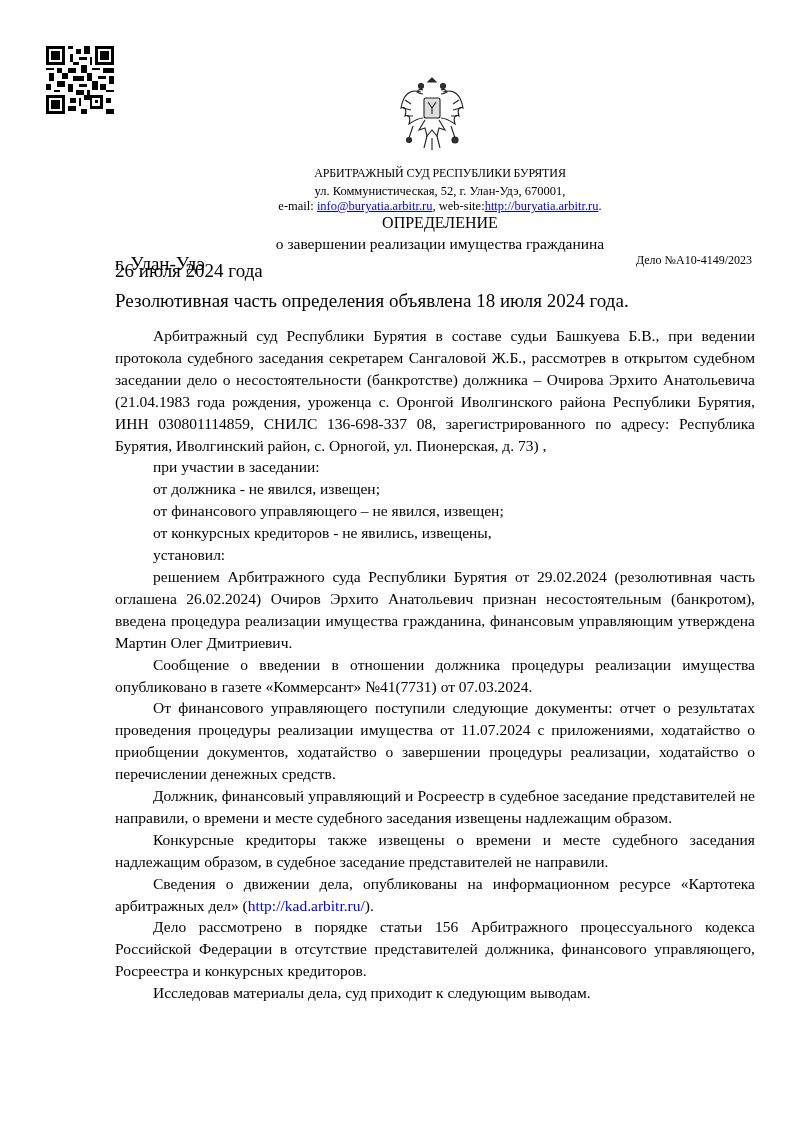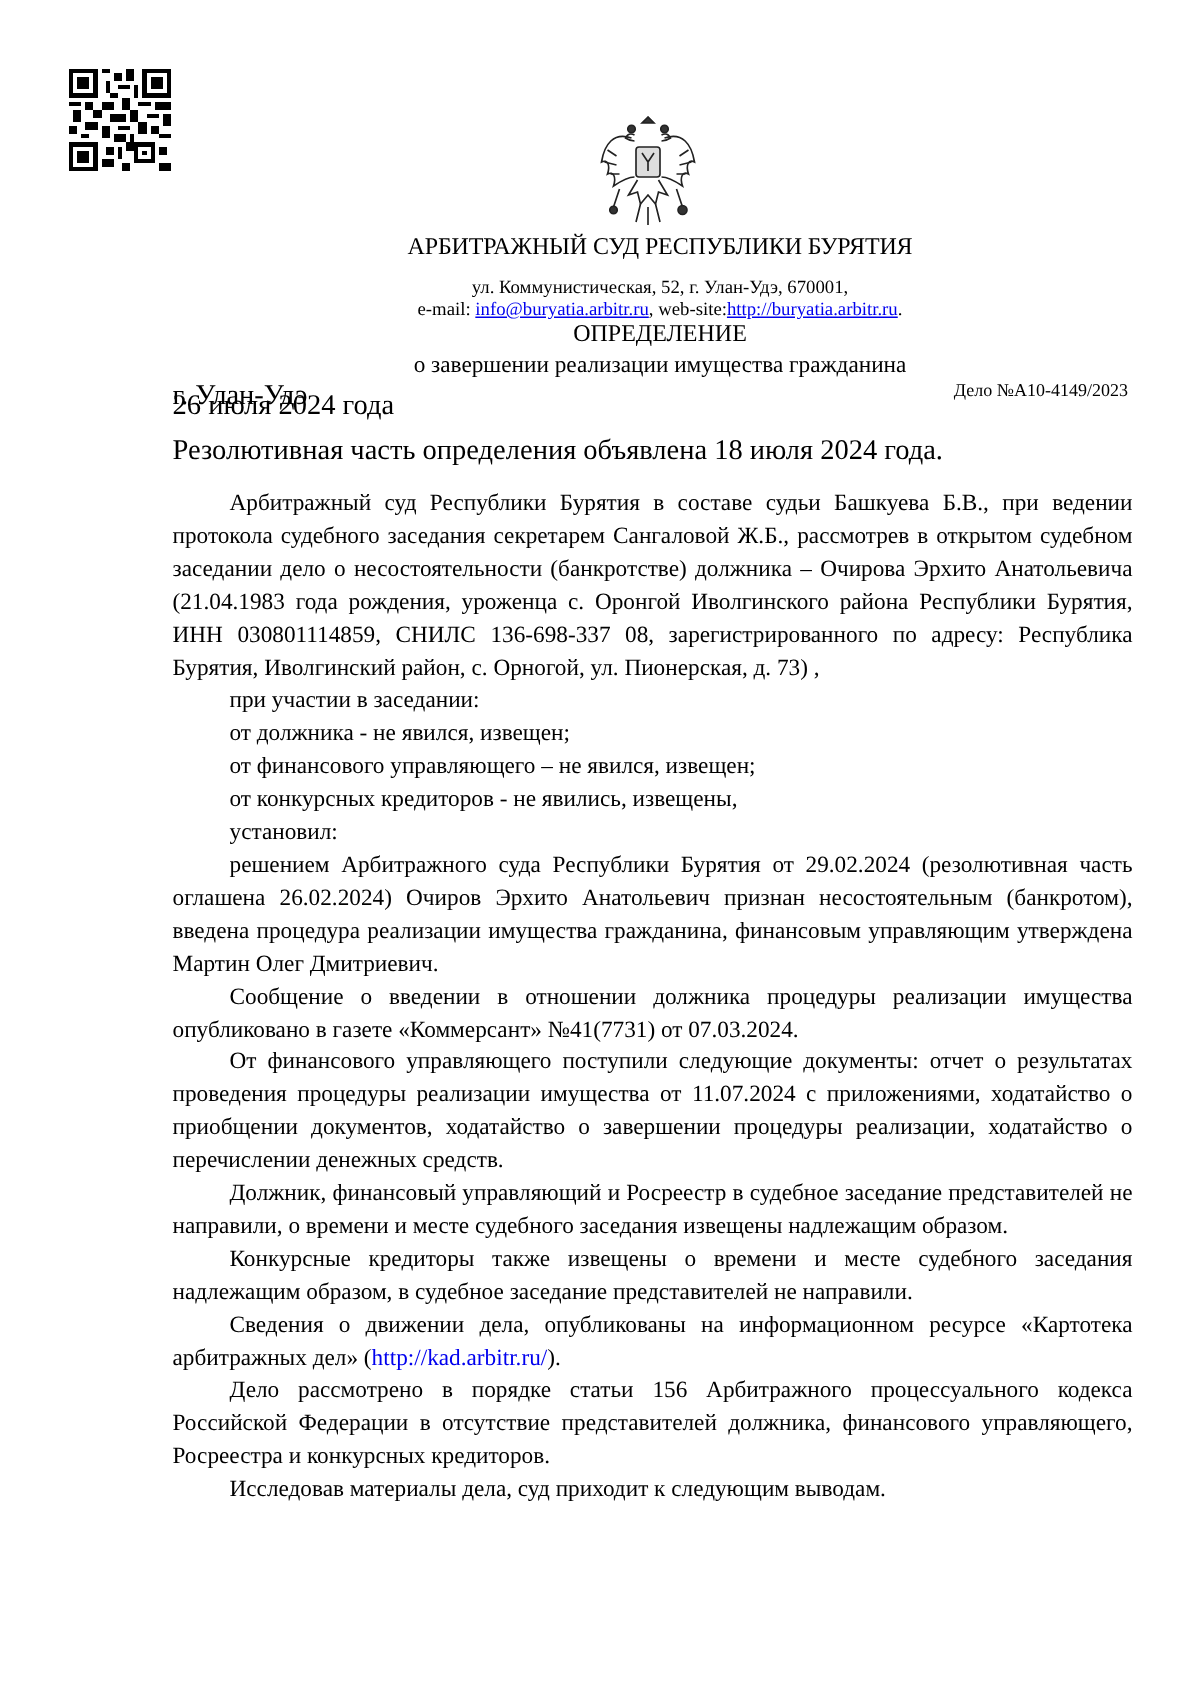--- a/index.html
+++ b/index.html
@@ -1,21 +1,21 @@
 <!DOCTYPE html>
 <html><head>
 <meta charset="utf-8">
 <style>
   html, body { margin: 0; padding: 0; background: #ffffff; }
   body { width: 794px; height: 1123px; position: relative; overflow: hidden;
          font-family: "Liberation Serif", "DejaVu Serif", serif; color: #000; }
   .qr { position: absolute; left: 46px; top: 46px; width: 68px; height: 68px; }
   .emblem { position: absolute; left: 397px; top: 74px; width: 70px; height: 78px; }
   .hdr { position: absolute; left: 240px; width: 400px; text-align: center; white-space: nowrap; }
-  .court { top: 156px; font-size: 16px; letter-spacing: -0.1px; }
+  .court { top: 166px; font-size: 12px; letter-spacing: -0.1px; }
   .addr { top: 184px; font-size: 12.5px; }
   .contact { top: 199px; font-size: 12.5px; }
   .doctype { top: 214px; font-size: 16px; }
   .docsub { top: 235px; font-size: 15.5px; }
   a.lnk { color: #0000ee; text-decoration: underline; }
   a.lnk2 { color: #0000ee; text-decoration: none; }
   .line { position: absolute; left: 115px; font-size: 19px; white-space: nowrap; }
   .city { top: 253px; }
   .caseno { position: absolute; right: 42px; top: 253px; font-size: 12px; white-space: nowrap; }
   .date { top: 260px; }

